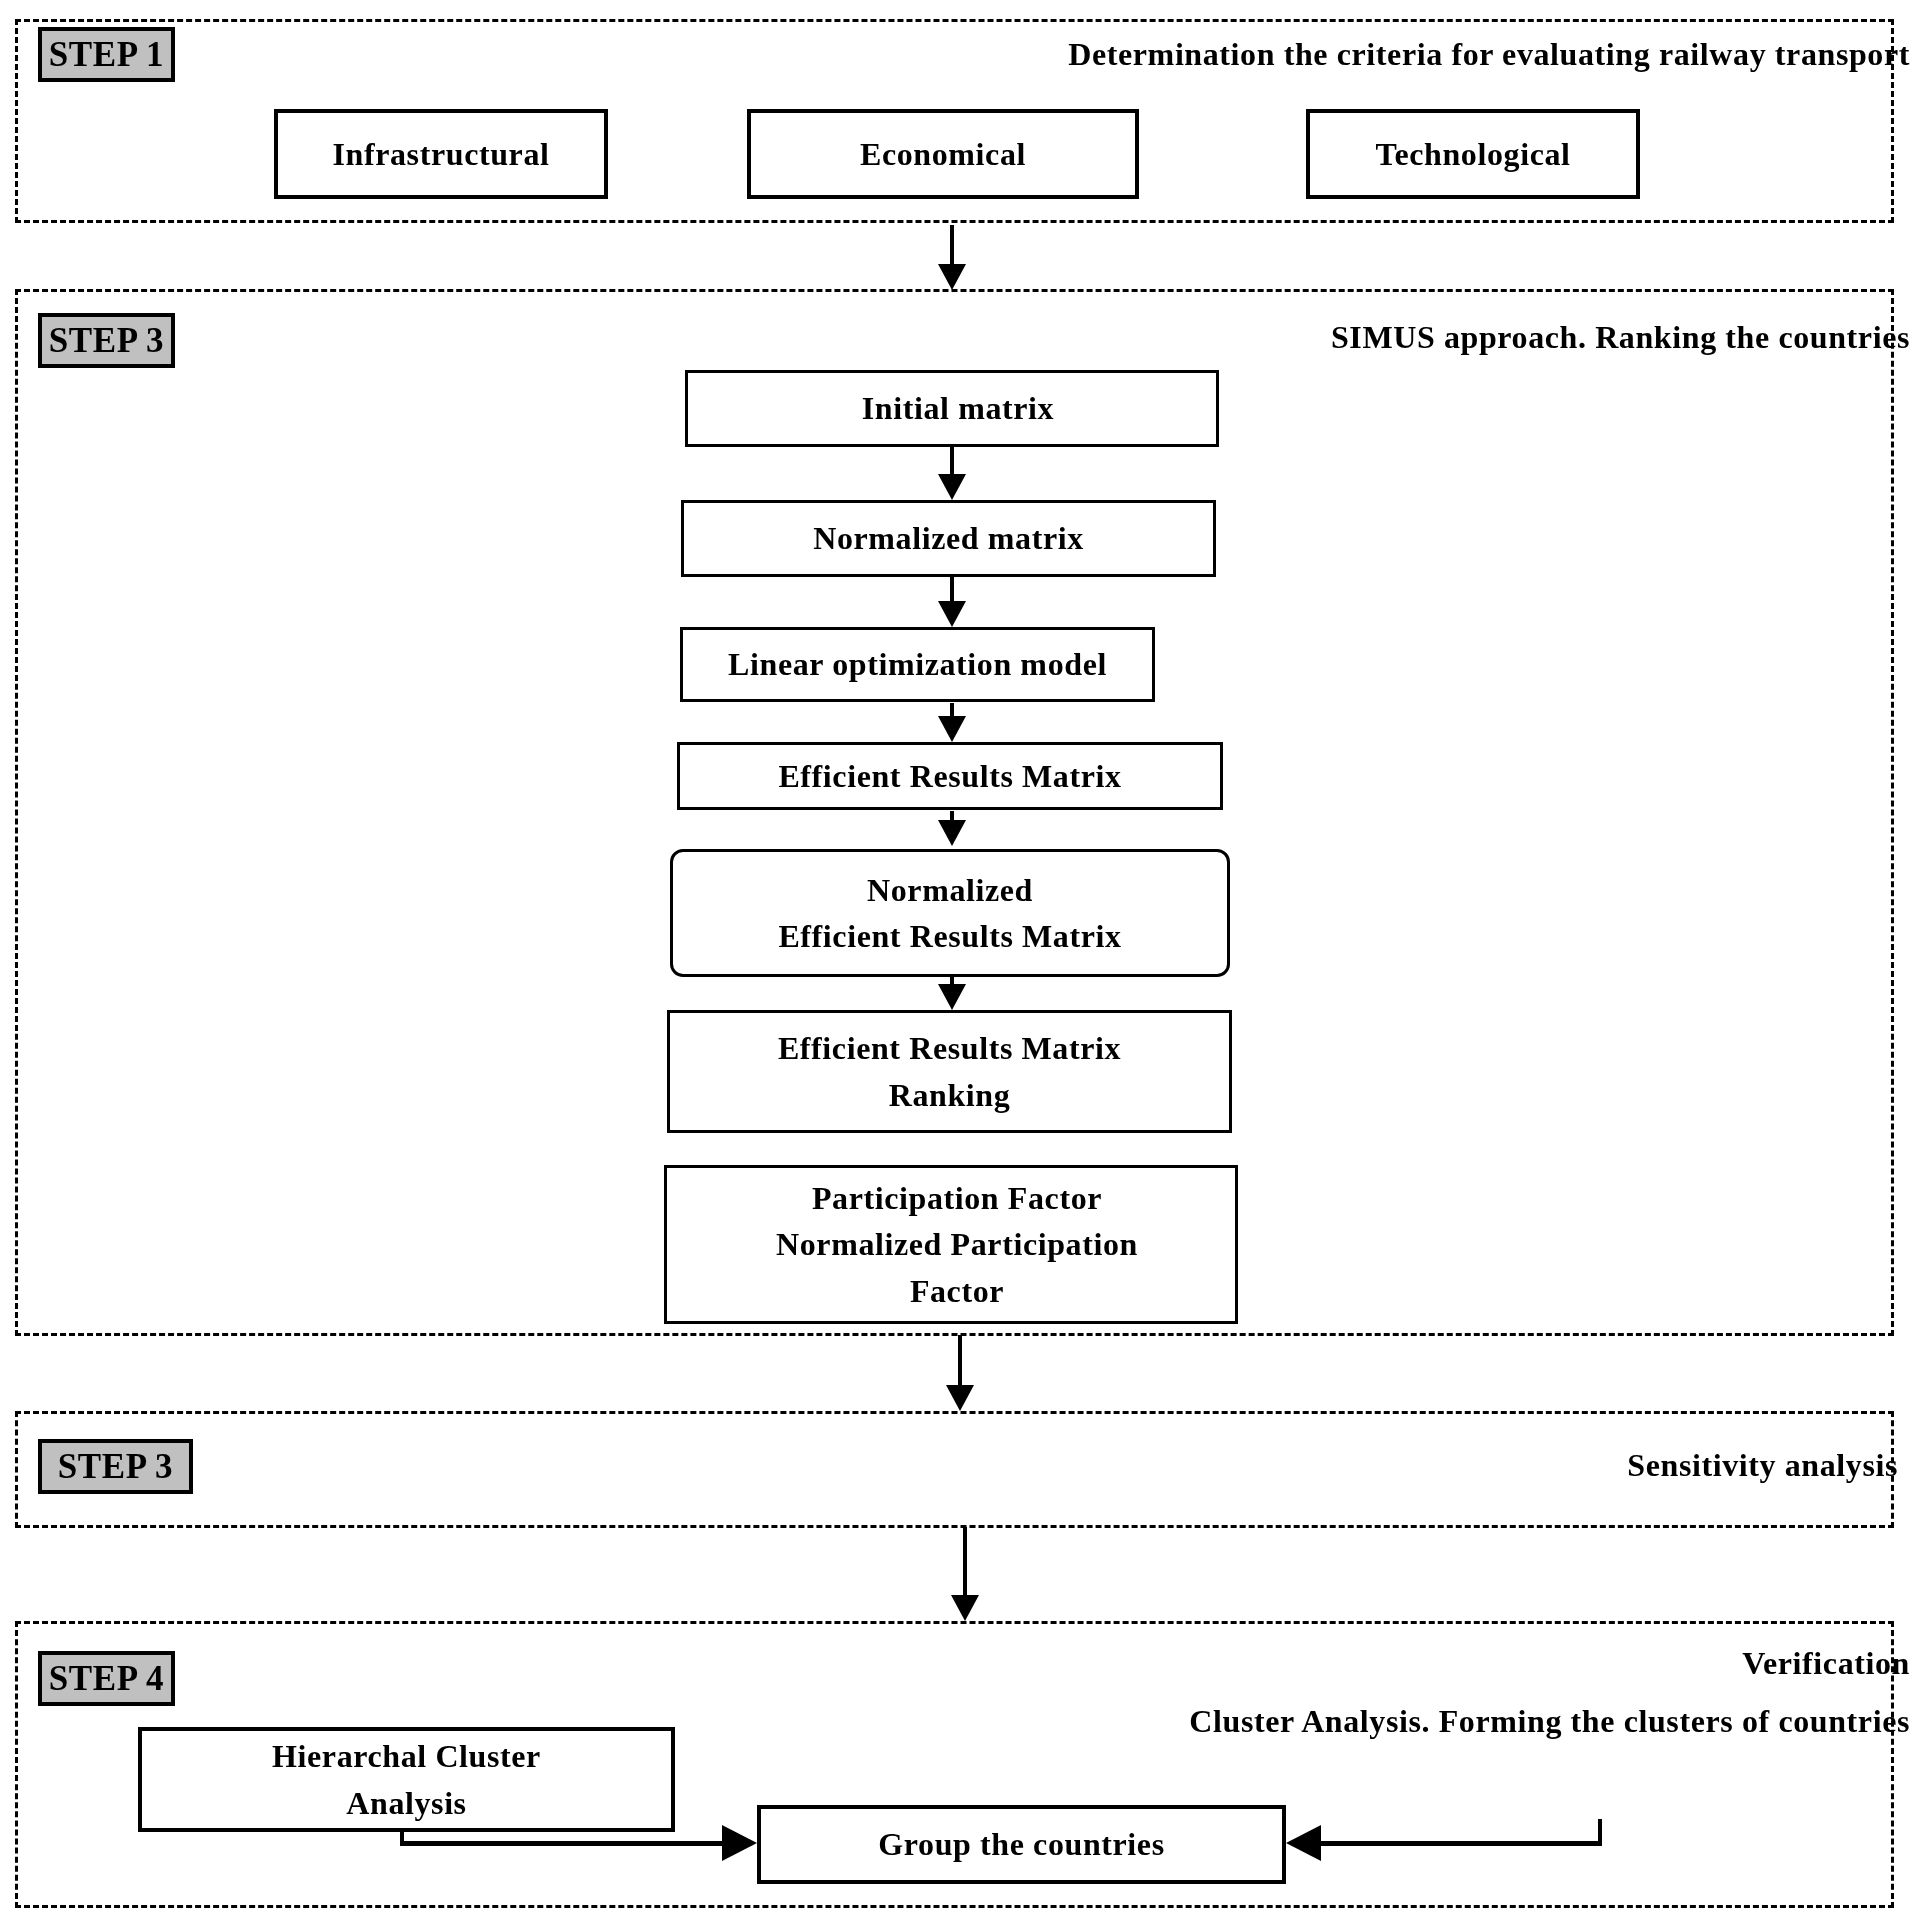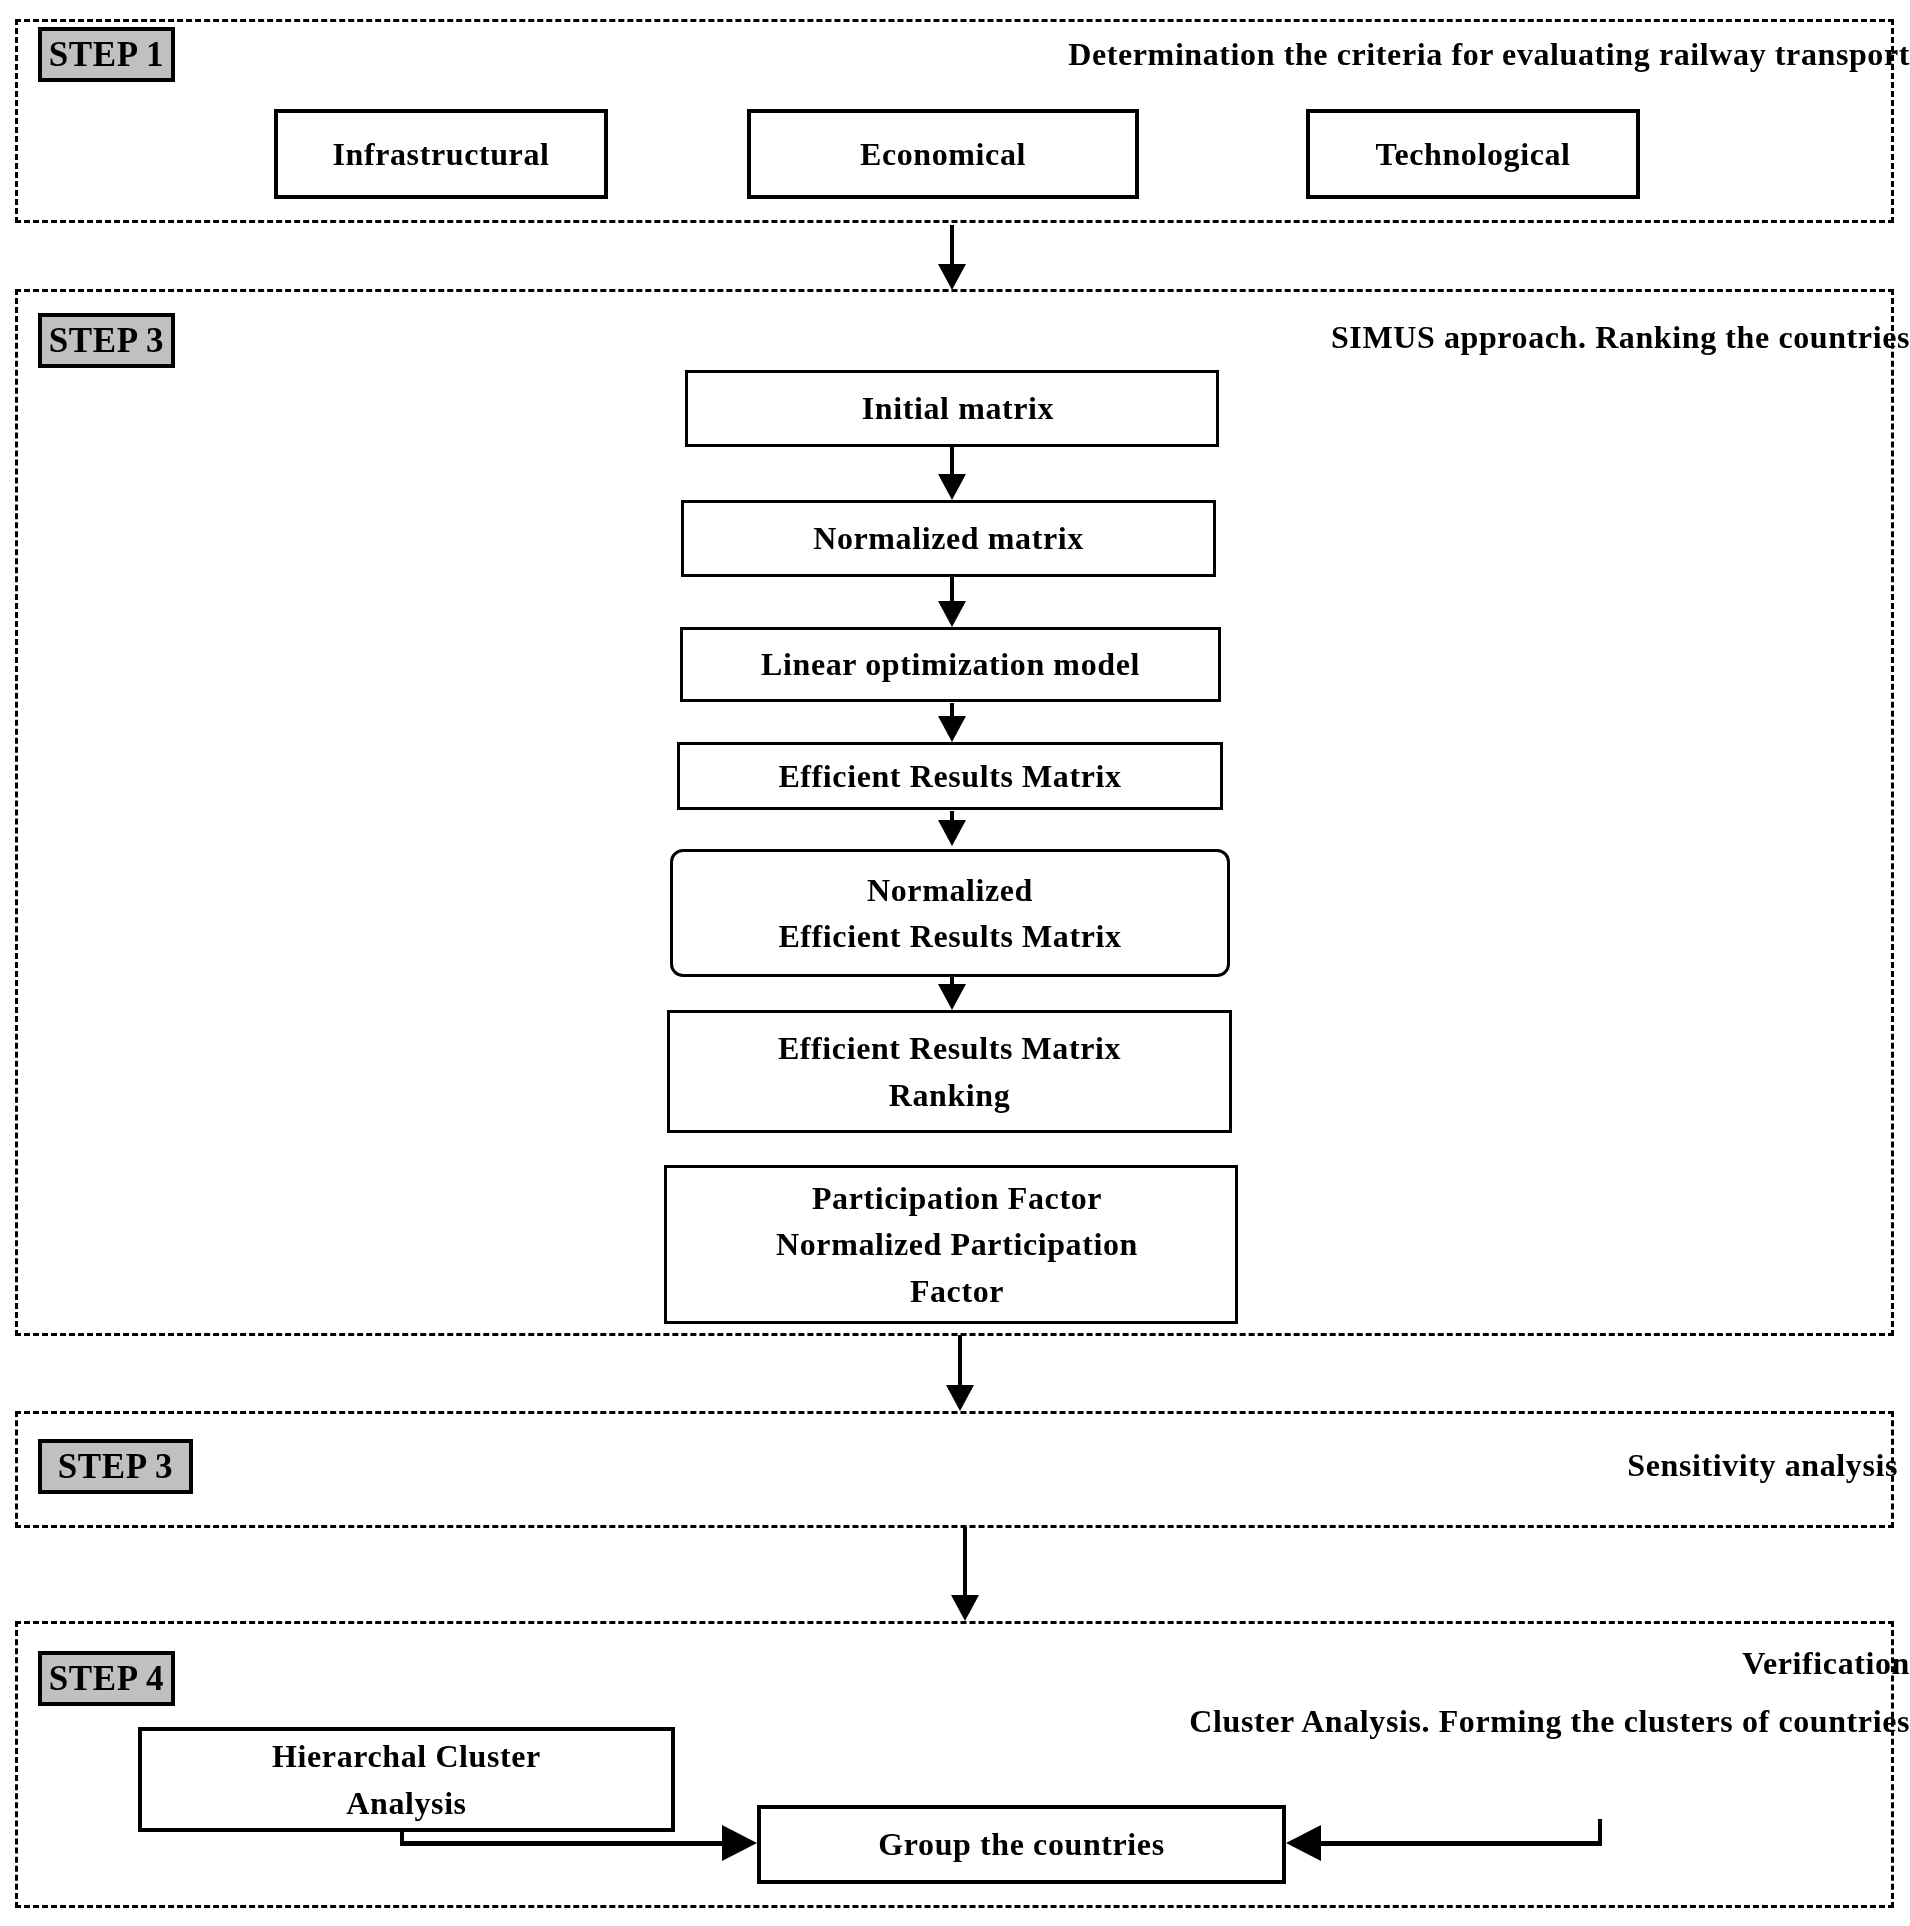--- a/index.html
+++ b/index.html
@@ -95,21 +95,21 @@
   <div class="node" style="left:685px; top:370px; width:534px; height:77px;padding-left:12px;">Initial matrix</div>
 
   <div class="stem-v" style="left:950px; top:446px; height:30px;"></div>
   <div class="head-down" style="left:938px; top:474px;"></div>
 
   <div class="node" style="left:681px; top:500px; width:535px; height:77px;">Normalized matrix</div>
 
   <div class="stem-v" style="left:950px; top:577px; height:27px;"></div>
   <div class="head-down" style="left:938px; top:601px;"></div>
 
-  <div class="node" style="left:680px; top:627px; width:541px; height:75px;">Linear optimization model</div>
+  <div class="node" style="left:680px; top:627px; width:475px; height:75px;">Linear optimization model</div>
 
   <div class="stem-v" style="left:950px; top:703px; height:16px;"></div>
   <div class="head-down" style="left:938px; top:716px;"></div>
 
   <div class="node" style="left:677px; top:742px; width:546px; height:68px;">Efficient Results Matrix</div>
 
   <div class="stem-v" style="left:950px; top:811px; height:12.8px;"></div>
   <div class="head-down" style="left:938px; top:820px;"></div>
 
   <div class="node" style="left:670px; top:849px; width:560px; height:128px;border-radius:13px;">Normalized

